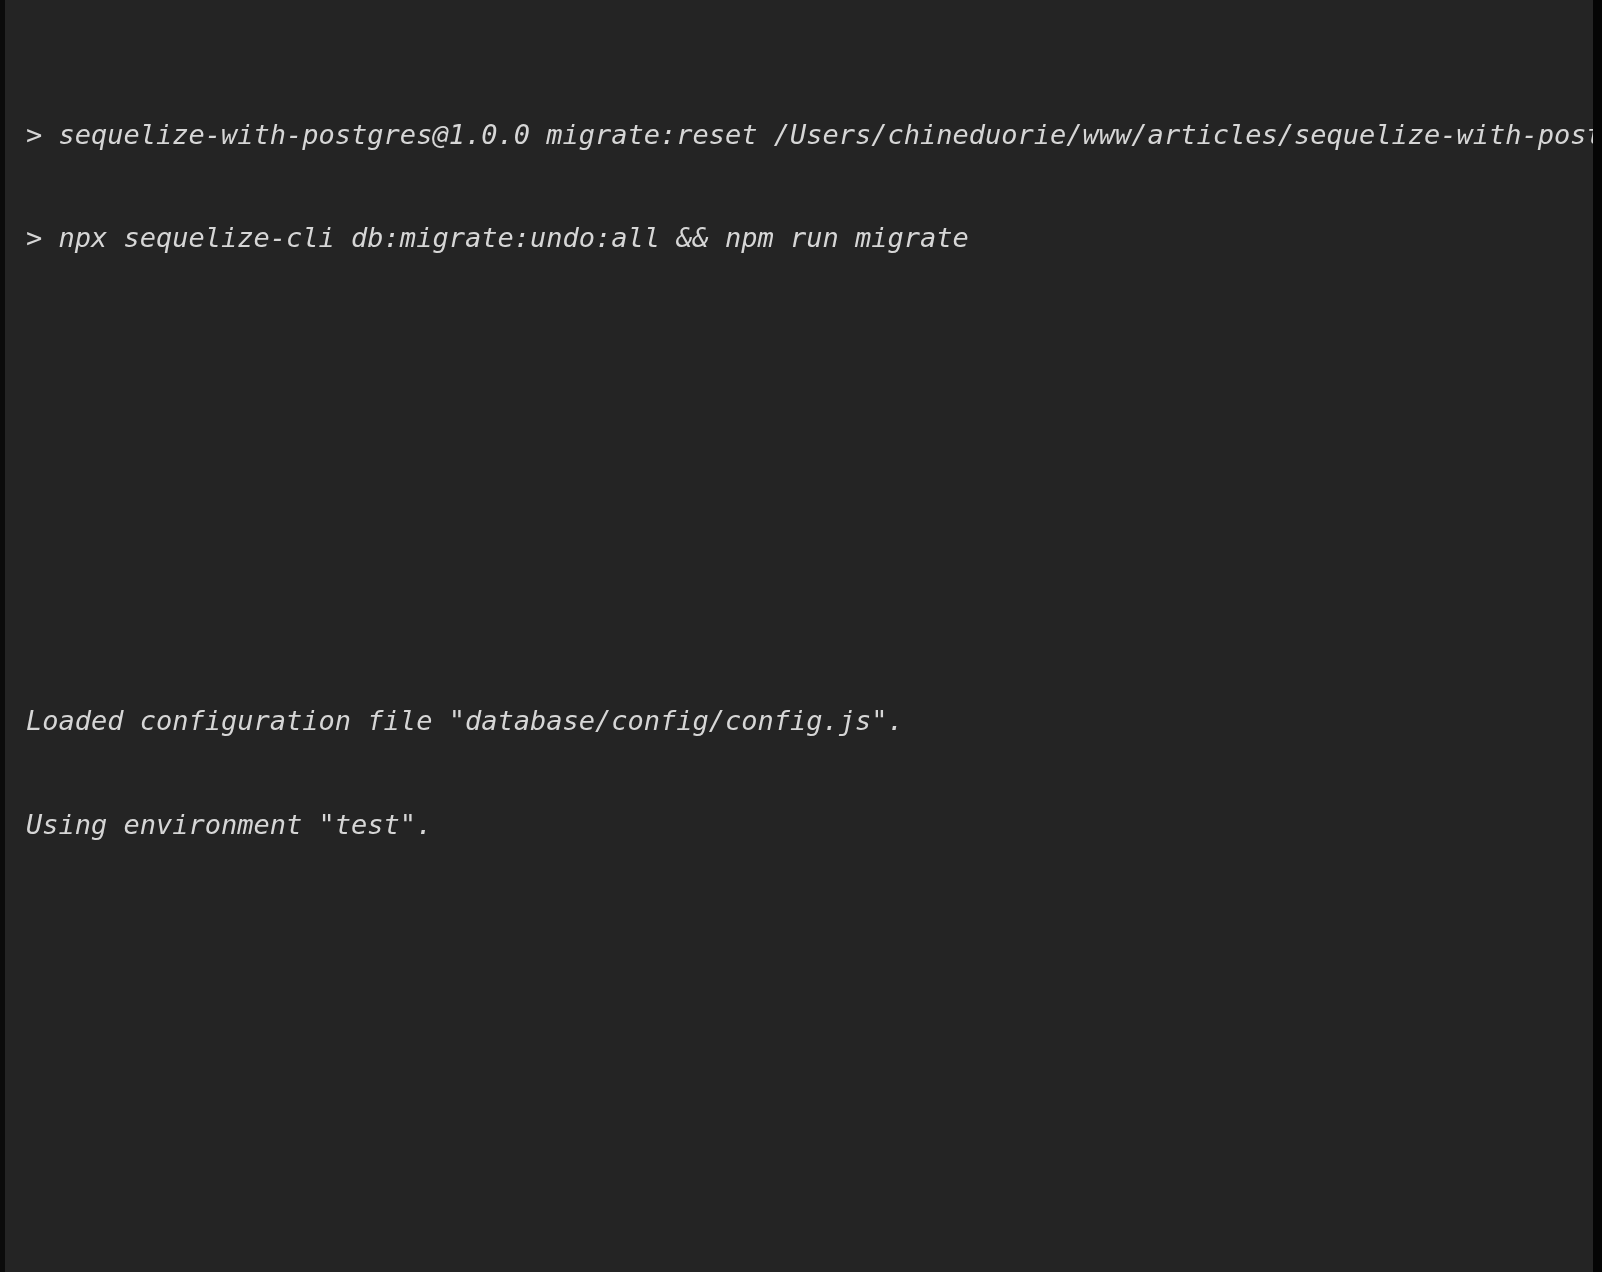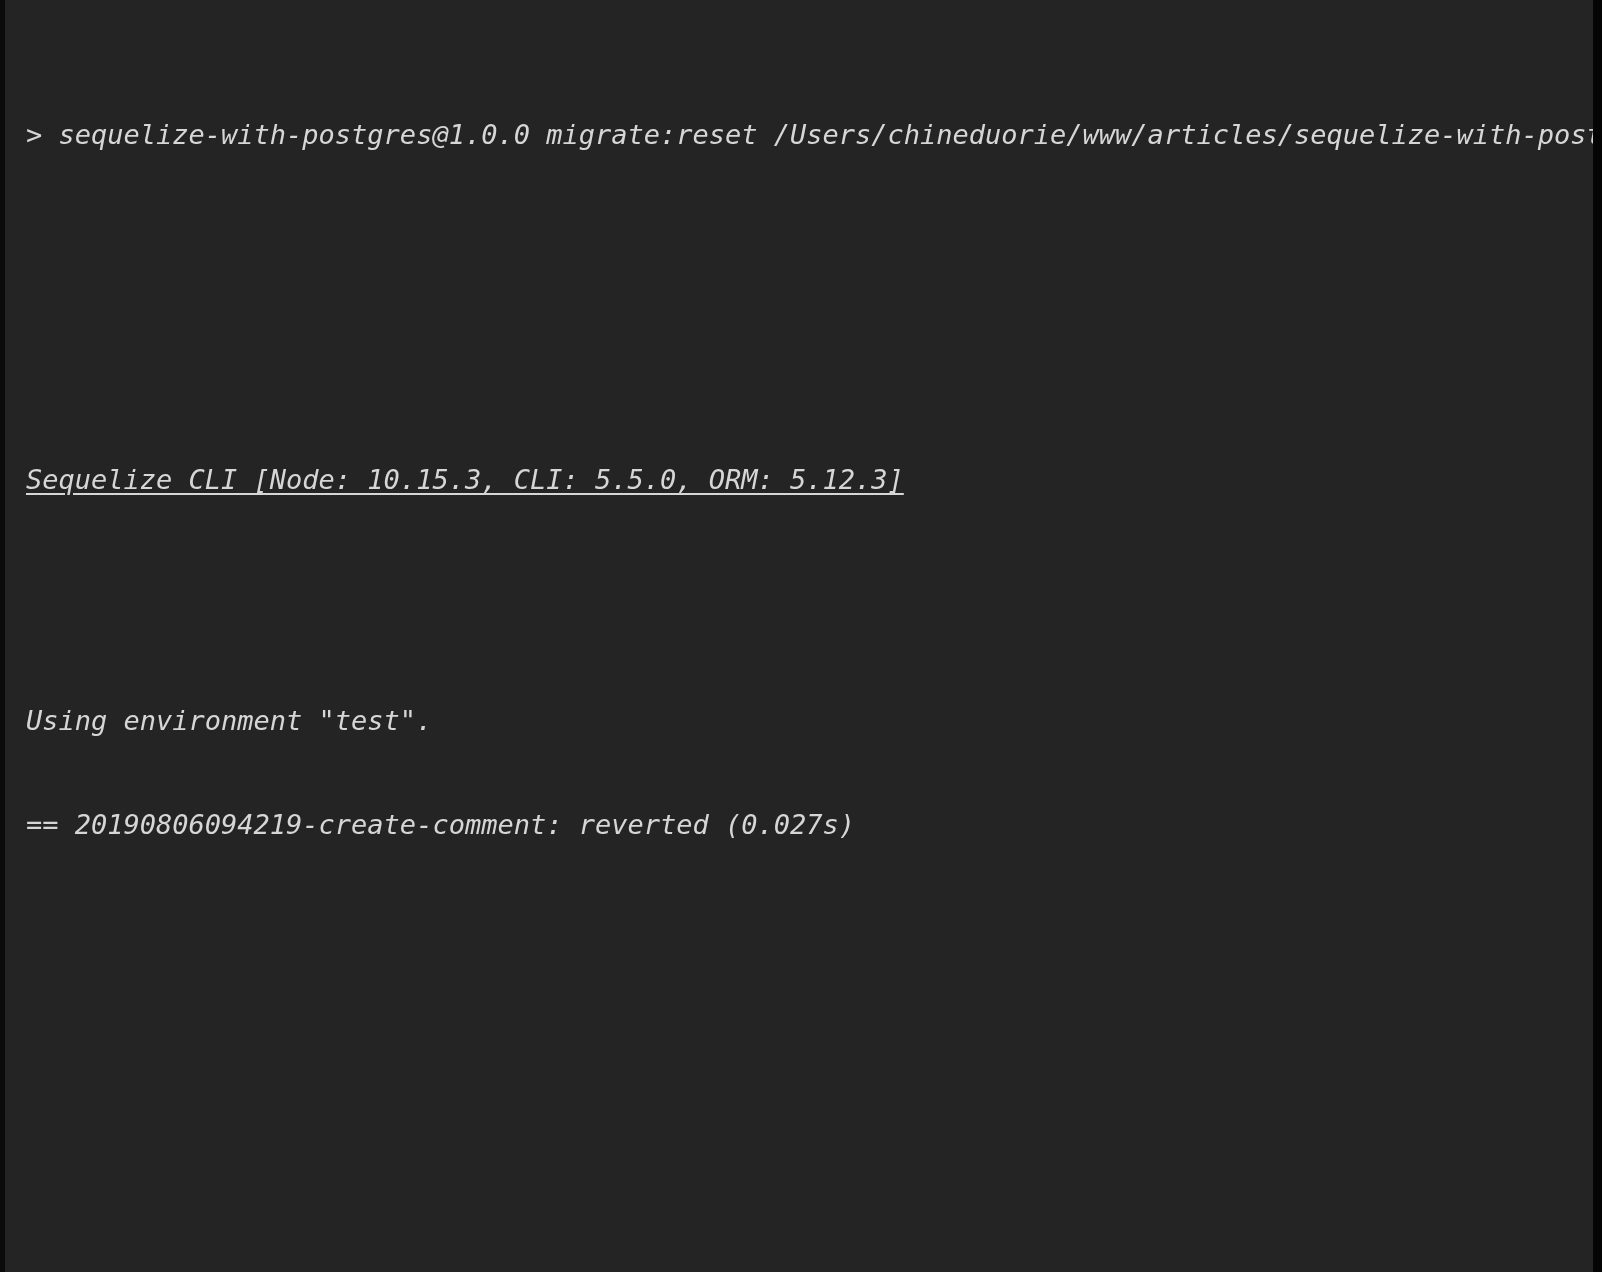--- a/index.html
+++ b/index.html
@@ -71,28 +71,28 @@
 <body>
 
 <div id="terminal">
 
   <div id="gutter-left"></div>
   <div id="gutter-right"></div>
 
   <div id="scroll-area">
 
     <span class="line">&gt; sequelize-with-postgres@1.0.0 migrate:reset /Users/chineduorie/www/articles/sequelize-with-postgres</span>
+    <span class="line">&gt; npx sequelize-cli db:migrate:undo:all &amp;&amp; npm run migrate</span>
     <span class="line blank"> </span>
     <span class="line blank"> </span>
 
-    <span class="line"><span class="underline">Sequelize CLI [Node: 10.15.3, CLI: 5.5.0, ORM: 5.12.3]</span></span>
 
     <span class="line blank"> </span>
+    <span class="line">Loaded configuration file "database/config/config.js".</span>
     <span class="line">Using environment "test".</span>
-    <span class="line">== 20190806094219-create-comment: reverted (0.027s)</span>
     <span class="line blank"> </span>
     
     
     
     
     
     
 
     
 

